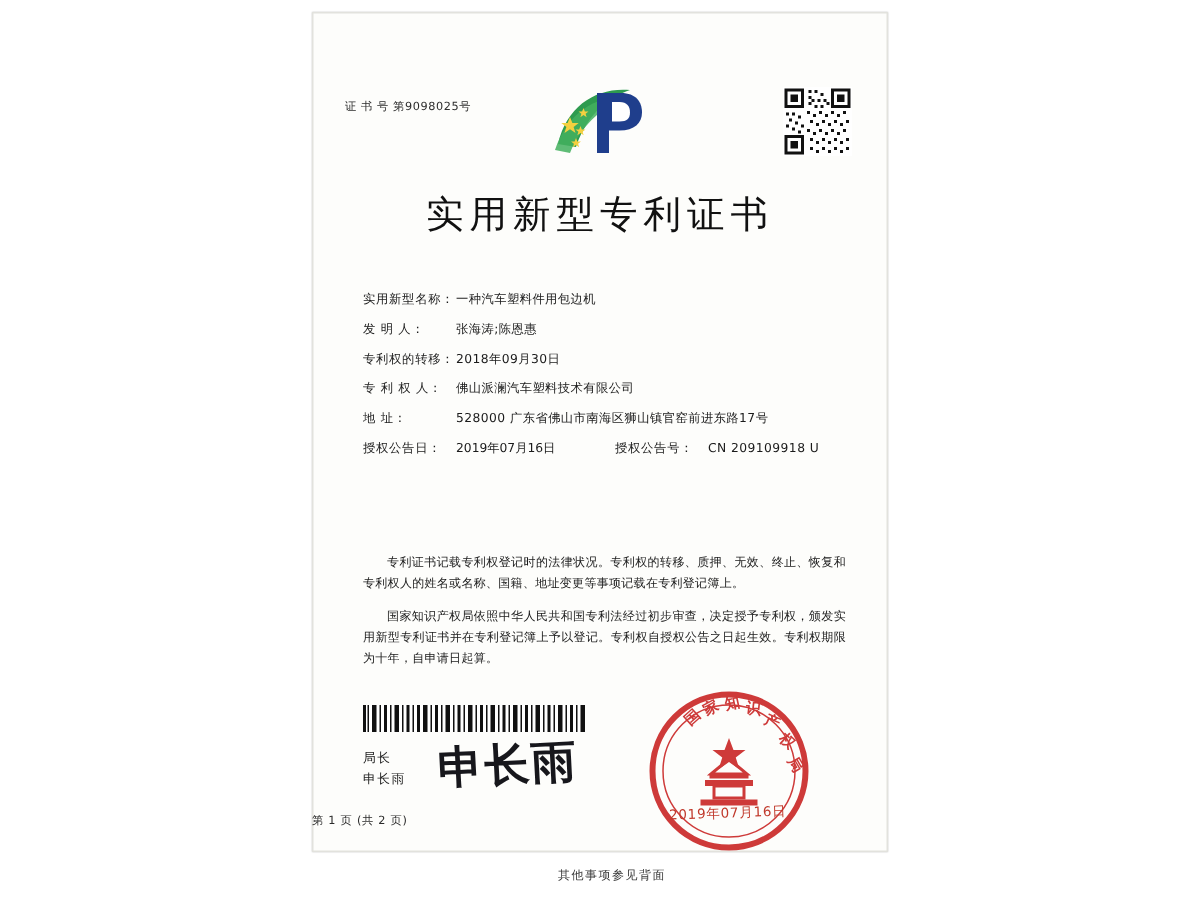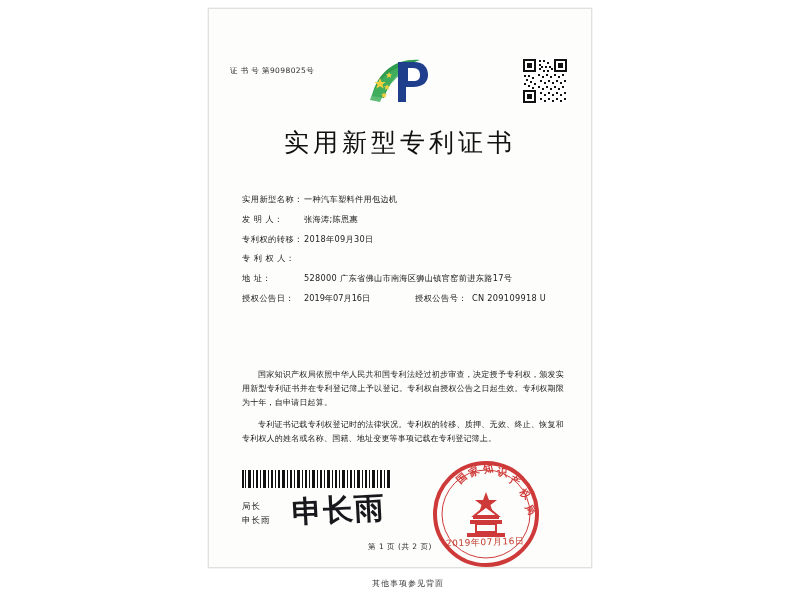--- a/index.html
+++ b/index.html
@@ -99,21 +99,20 @@
     letter-spacing: 0.3px;
   }
   .field-row.two-col {
     justify-content: flex-start;
   }
   .field-row.two-col .col-b-label {
     width: 62px;
     flex: 0 0 62px;
     letter-spacing: 0.5px;
     white-space: nowrap;
-    text-align: center;
   }
   .field-row.two-col .col-a {
     flex: 0 0 168px;
     display: flex;
   }
   .field-row.two-col .col-a .field-label { width: 62px; flex: 0 0 62px; }
 
   
   .paragraphs {
     position: absolute;
@@ -178,21 +177,20 @@
     color: #c0392b;
     letter-spacing: 0.5px;
     transform: rotate(-2deg);
     font-family: "DejaVu Sans", sans-serif;
   }
 
   .page-num {
     position: absolute;
     left: 0; right: 0;
     top: 534px;
-    text-align: center;
     font-size: 7.5px;
     color: #2b2b2b;
     letter-spacing: 0.5px;
   }
 
   .footer-note {
     position: absolute;
     left: 16px; right: 0;
     top: 578px;
     text-align: center;
@@ -312,38 +310,39 @@
       <div class="field-row">
         <span class="field-label">发 明 人：</span>
         <span class="field-value">张海涛;陈恩惠</span>
       </div>
       <div class="field-row">
         <span class="field-label">专利权的转移：</span>
         <span class="field-value">2018年09月30日</span>
       </div>
       <div class="field-row">
         <span class="field-label">专 利 权 人：</span>
+        <span class="field-value">佛山派澜汽车塑料技术有限公司</span>
       </div>
       <div class="field-row">
         <span class="field-label">地 址：</span>
         <span class="field-value">528000 广东省佛山市南海区狮山镇官窑前进东路17号</span>
       </div>
       <div class="field-row two-col">
         <span class="col-a">
           <span class="field-label">授权公告日：</span>
           <span>2019年07月16日</span>
         </span>
         <span class="col-b-label">授权公告号：</span>
         <span class="field-value">CN 209109918 U</span>
       </div>
     </div>
 
     <div class="paragraphs">
+      <p class="para">专利证书记载专利权登记时的法律状况。专利权的转移、质押、无效、终止、恢复和专利权人的姓名或名称、国籍、地址变更等事项记载在专利登记簿上。</p>
       <p class="para">国家知识产权局依照中华人民共和国专利法经过初步审查，决定授予专利权，颁发实用新型专利证书并在专利登记簿上予以登记。专利权自授权公告之日起生效。专利权期限为十年，自申请日起算。</p>
-      <p class="para">专利证书记载专利权登记时的法律状况。专利权的转移、质押、无效、终止、恢复和专利权人的姓名或名称、国籍、地址变更等事项记载在专利登记簿上。</p>
     </div>
 
     <div class="barcode">
       <svg viewBox="0 0 148 18" width="148" height="18" xmlns="http://www.w3.org/2000/svg">
         <rect width="148" height="18" fill="#ffffff"></rect>
         <g fill="#111111">
           <rect x="0" y="0" width="2" height="18"></rect>
             <rect x="3" y="0" width="1" height="18"></rect>
             <rect x="6" y="0" width="3" height="18"></rect>
           <rect x="11" y="0" width="1" height="18"></rect>

